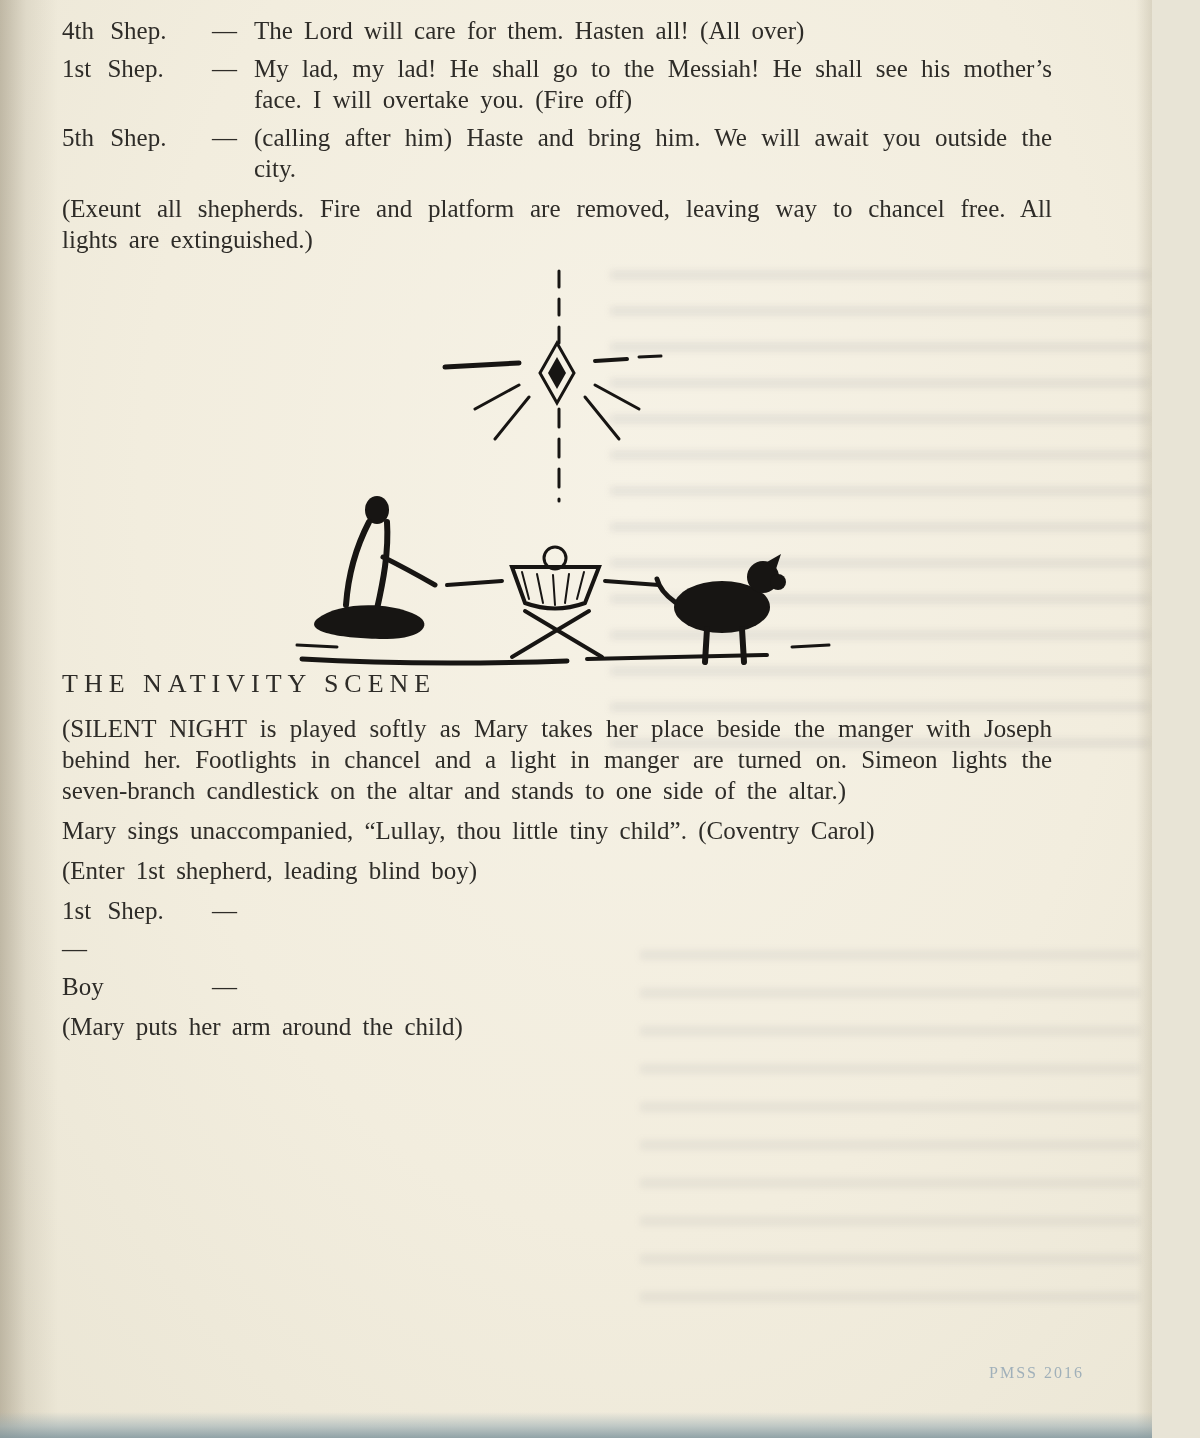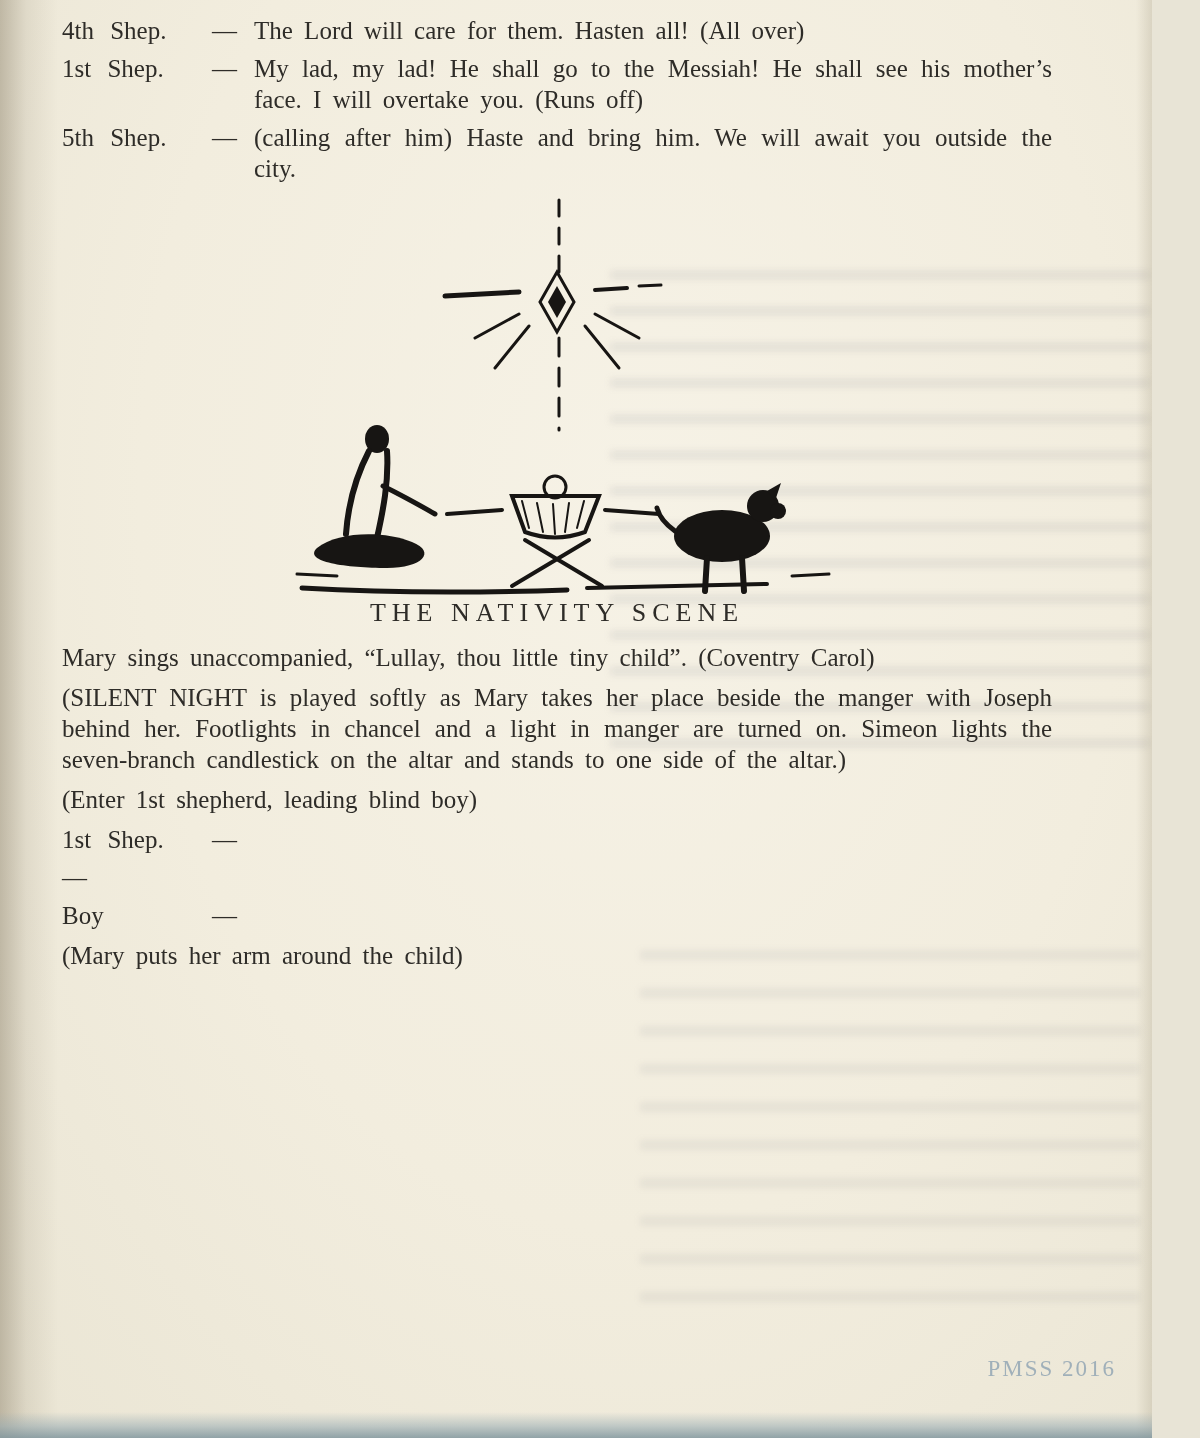--- a/index.html
+++ b/index.html
@@ -15,25 +15,25 @@
   }
   .content { position:relative; padding:12px 100px 0 62px; z-index:2; }
 
   .sline { display:grid; grid-template-columns:150px 42px auto; margin:3px 0 7px; }
   .speaker { font-size:25px; line-height:31px; word-spacing:10px; white-space:nowrap; }
   .dash    { font-size:25px; line-height:31px; }
   .stext   { font-size:25px; line-height:31px; text-align:justify; word-spacing:5px; }
   .stage   { font-size:25px; line-height:31px; text-align:justify; word-spacing:5px; margin:9px 0; }
 
   .illustration { width:700px; margin:12px auto 0; display:block; }
-  .caption { font-size:26px; letter-spacing:6px; text-align:center; margin:2px 0 14px; }
+  .caption { font-size:26px; letter-spacing:6px; text-align:left; margin:2px 0 14px; }
 
   .watermark {
-    position:absolute; right:36px; bottom:56px; z-index:3;
-    font-size:23px; letter-spacing:2px; color:rgba(96,130,160,0.55);
+    position:absolute; right:68px; bottom:56px; z-index:3;
+    font-size:16px; letter-spacing:2px; color:rgba(96,130,160,0.55);
   }
 
   .ghost { position:absolute; z-index:1; pointer-events:none; filter:blur(3px); }
   .ghost-1 { left:610px; top:270px;  width:540px; height:500px;
     background:repeating-linear-gradient(180deg, rgba(112,112,124,0.10) 0 10px, rgba(112,112,124,0) 10px 36px); }
   .ghost-2 { left:640px; top:950px;  width:500px; height:370px;
     background:repeating-linear-gradient(180deg, rgba(112,112,124,0.09) 0 10px, rgba(112,112,124,0) 10px 38px); }
 
   .edge-left {
     position:absolute; left:0; top:0; bottom:0; width:58px; z-index:4; pointer-events:none;
@@ -63,29 +63,30 @@
 
     <div class="sline">
       <span class="speaker">4th Shep.</span>
       <span class="dash">—</span>
       <span class="stext">The Lord will care for them. Hasten all! (All over)</span>
     </div>
 
     <div class="sline">
       <span class="speaker">1st Shep.</span>
       <span class="dash">—</span>
-      <span class="stext">My lad, my lad! He shall go to the Messiah! He shall see his mother’s face. I will overtake you. (Runs off)</span>
+      <span class="stext">My lad, my lad! He shall go to the Messiah! He shall see his mother’s face. I will overtake you. (Fire off)</span>
     </div>
 
     <div class="sline">
       <span class="speaker">5th Shep.</span>
       <span class="dash">—</span>
       <span class="stext">(calling after him) Haste and bring him. We will await you outside the city.</span>
     </div>
 
+    <p class="stage">(Exeunt all shepherds. Fire and platform are removed, leaving way to chancel free. All lights are extinguished.)</p>
 
     <svg class="illustration" width="700" height="400" viewBox="0 0 700 400" xmlns="http://www.w3.org/2000/svg">
       <g>
         <line class="ink" x1="352" y1="4" x2="352" y2="86" stroke-width="3" stroke-dasharray="16 12"></line>
         <polygon class="ink" points="350,76 367,106 350,136 333,106" stroke-width="3"></polygon>
         <polygon class="ink-fill" points="350,90 359,106 350,122 341,106"></polygon>
         <line class="ink" x1="238" y1="100" x2="312" y2="96" stroke-width="5"></line>
         <line class="ink" x1="388" y1="94" x2="420" y2="92" stroke-width="4"></line>
         <line class="ink" x1="432" y1="90" x2="454" y2="89" stroke-width="3"></line>
         <line class="ink" x1="322" y1="130" x2="288" y2="172" stroke-width="3"></line>
@@ -126,22 +127,22 @@
       <g>
         <path class="ink" d="M95,392 C200,398 300,396 360,394" stroke-width="5"></path>
         <line class="ink" x1="380" y1="392" x2="560" y2="388" stroke-width="4"></line>
         <line class="ink" x1="90" y1="378" x2="130" y2="380" stroke-width="3"></line>
         <line class="ink" x1="585" y1="380" x2="622" y2="378" stroke-width="3"></line>
       </g>
     </svg>
 
     <div class="caption">THE NATIVITY SCENE</div>
 
+    <p class="stage">(SILENT NIGHT is played softly as Mary takes her place beside the manger with Joseph behind her. Footlights in chancel and a light in manger are turned on. Simeon lights the seven-branch candlestick on the altar and stands to one side of the altar.)</p>
     <p class="stage">Mary sings unaccompanied, “Lullay, thou little tiny child”. (Coventry Carol)</p>
-    <p class="stage">(SILENT NIGHT is played softly as Mary takes her place beside the manger with Joseph behind her. Footlights in chancel and a light in manger are turned on. Simeon lights the seven-branch candlestick on the altar and stands to one side of the altar.)</p>
     <p class="stage">(Enter 1st shepherd, leading blind boy)</p>
 
     <div class="sline">
       <span class="speaker">1st Shep.</span>
       <span class="dash">—</span>
     </div>
 
     <div class="sline">
       <span class="dash">—</span>
     </div>

